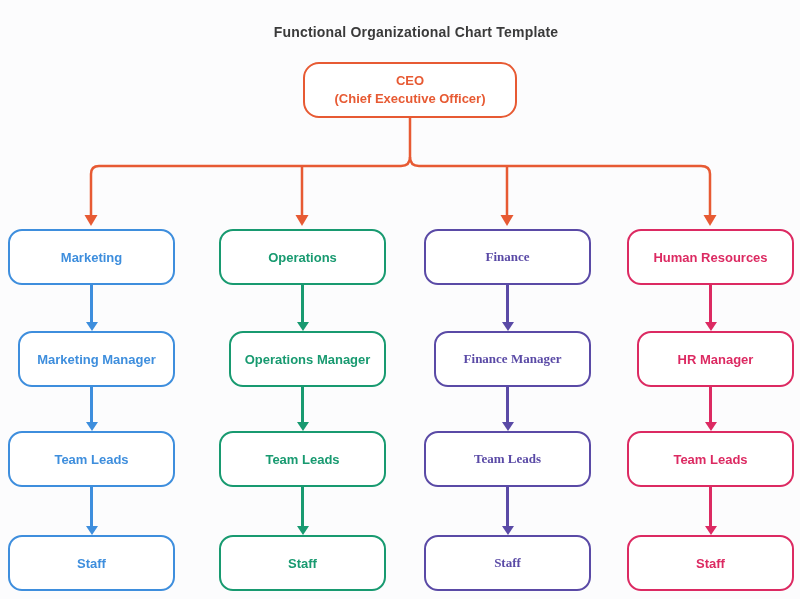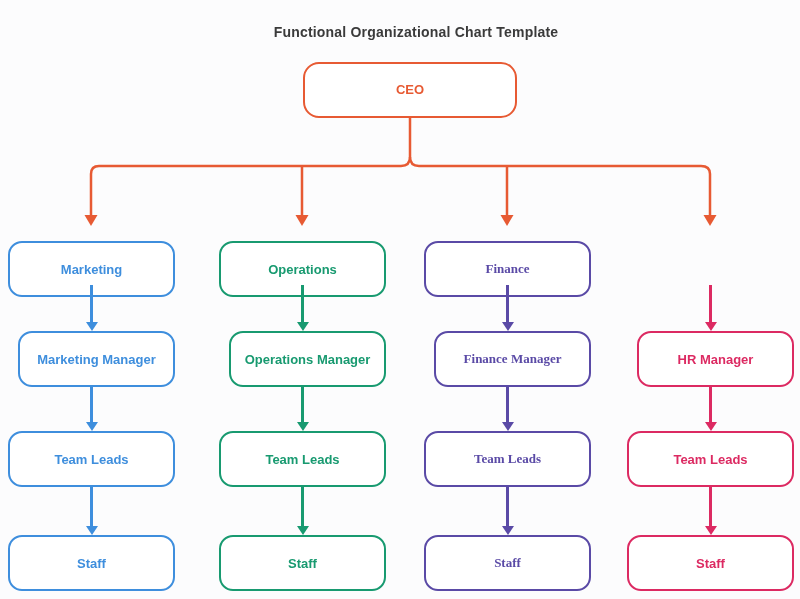--- a/index.html
+++ b/index.html
@@ -88,21 +88,21 @@
     border: 2.5px solid var(--c);
     border-radius: 14px;
     display: flex;
     align-items: center;
     justify-content: center;
     color: var(--c);
     font-size: 13px;
     font-weight: bold;
     text-align: center;
   }
-  .n1 { top: 12px; }
+  .n1 { top: 0; }
   .n2 { top: 102px; margin-left: 10px; }
   .n3 { top: 202px; justify-content: center; }
   .n4 { top: 306px; justify-content: center; }
 
   .arr {
     position: absolute;
     left: 50%;
     transform: translateX(-50%);
     display: flex;
     flex-direction: column;
@@ -122,20 +122,21 @@
 </style>
 </head>
 <body>
 
 <div class="canvas">
 
   <h1 class="chart-title">Functional Organizational Chart Template</h1>
 
   <div class="ceo-box">
     <span>CEO</span>
+    <span>(Chief Executive Officer)</span>
   </div>
 
   <svg class="tree-svg" viewBox="0 0 800 599" aria-hidden="true">
     <path d="M410 118 V157 Q410 166 401 166 H99 Q91 166 91 174 V215"></path>
     <path d="M410 157 Q410 166 419 166 H701 Q710 166 710 174 V215"></path>
     <path d="M302 166 V215"></path>
     <path d="M507 166 V215"></path>
     <polygon points="84.5,215 97.5,215 91,226"></polygon>
     <polygon points="295.5,215 308.5,215 302,226"></polygon>
     <polygon points="500.5,215 513.5,215 507,226"></polygon>
@@ -217,20 +218,23 @@
     <div class="arr a3">
         <i class="line"></i>
         <i class="head"></i>
       </div>
     <div class="node n4">
         <span>Staff</span>
       </div>
   </div>
 
   <div class="column col-3" style="--c: #DC2A62;">
+    <div class="node n1">
+        <span>Human Resources</span>
+      </div>
     <div class="arr a1">
         <i class="line"></i>
         <i class="head"></i>
       </div>
     <div class="node n2">
         <span>HR Manager</span>
       </div>
     <div class="arr a2">
         <i class="line"></i>
         <i class="head"></i>

